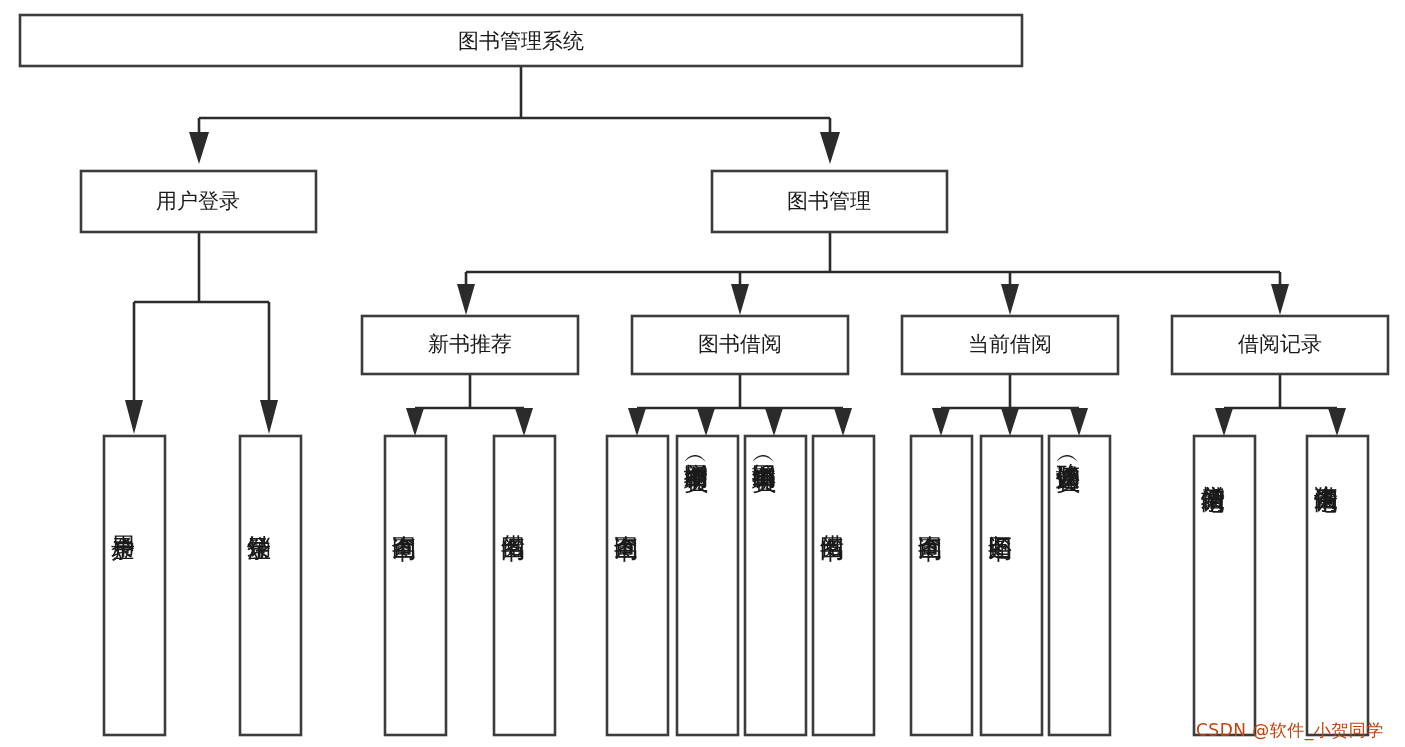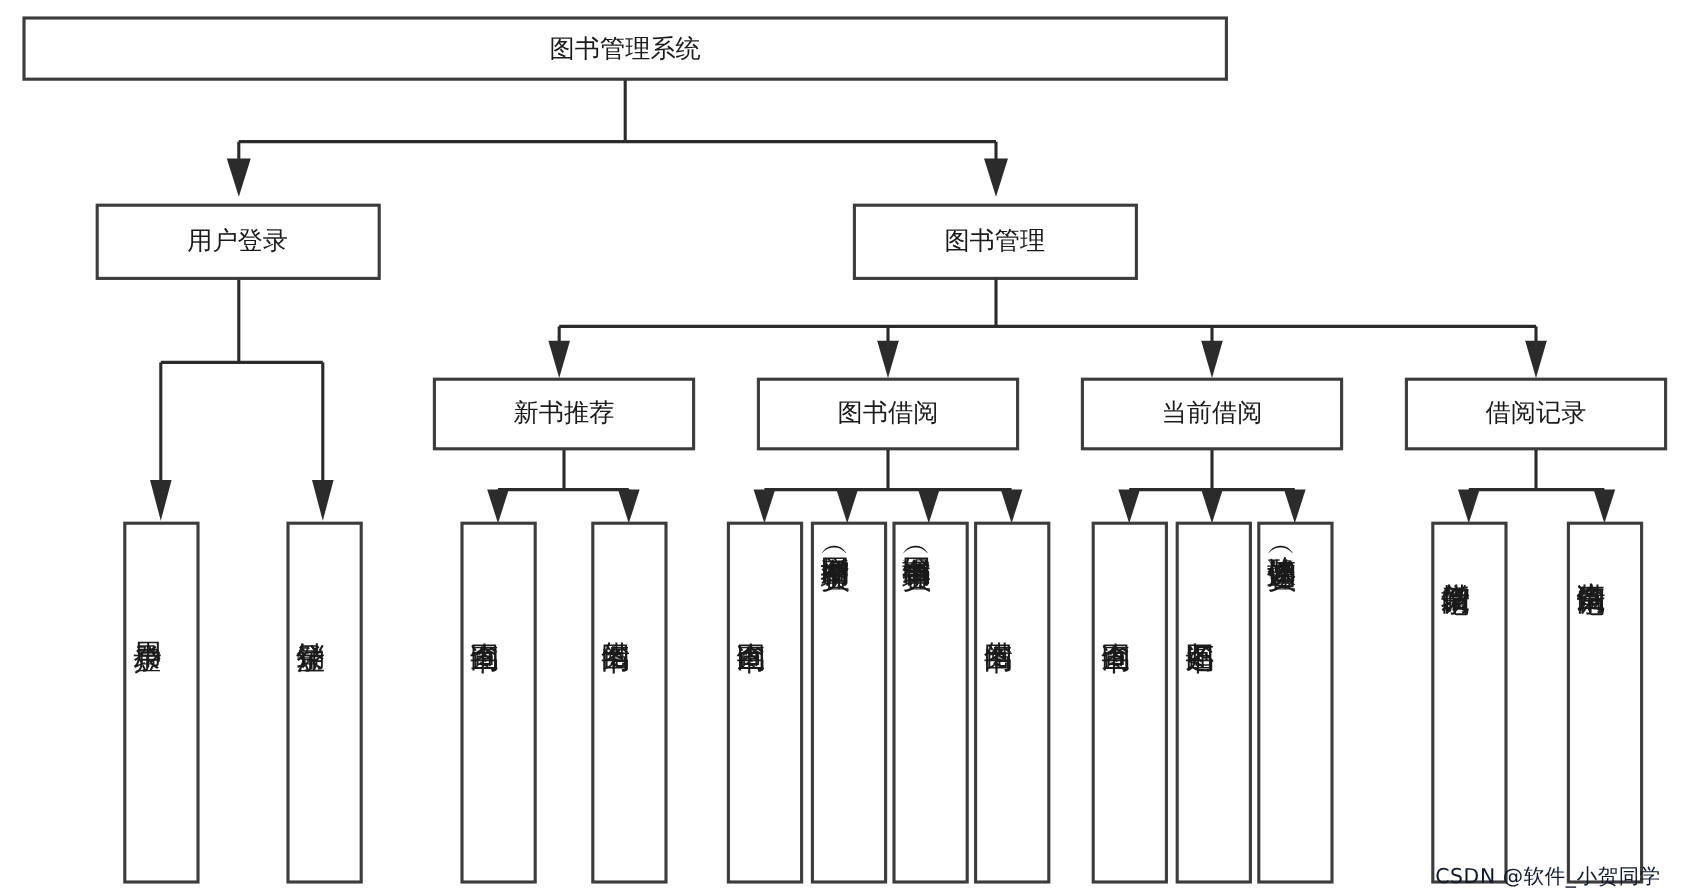--- a/index.html
+++ b/index.html
@@ -59,21 +59,21 @@
     color: #1a1a1a;
     letter-spacing: 1px;
     text-align: left;
     white-space: nowrap;
     pointer-events: none;
   }
   .watermark {
     position: absolute;
     font-family: "DejaVu Sans", "Liberation Sans", sans-serif;
     font-size: 17px;
-    color: #0f172a;
+    color: #c2410c;
     letter-spacing: 0.5px;
     white-space: nowrap;
   }
 </style>
 </head>
 <body>
 
 <div id="diagram-root">
 
   <svg class="flow" viewBox="0 0 1405 747">

